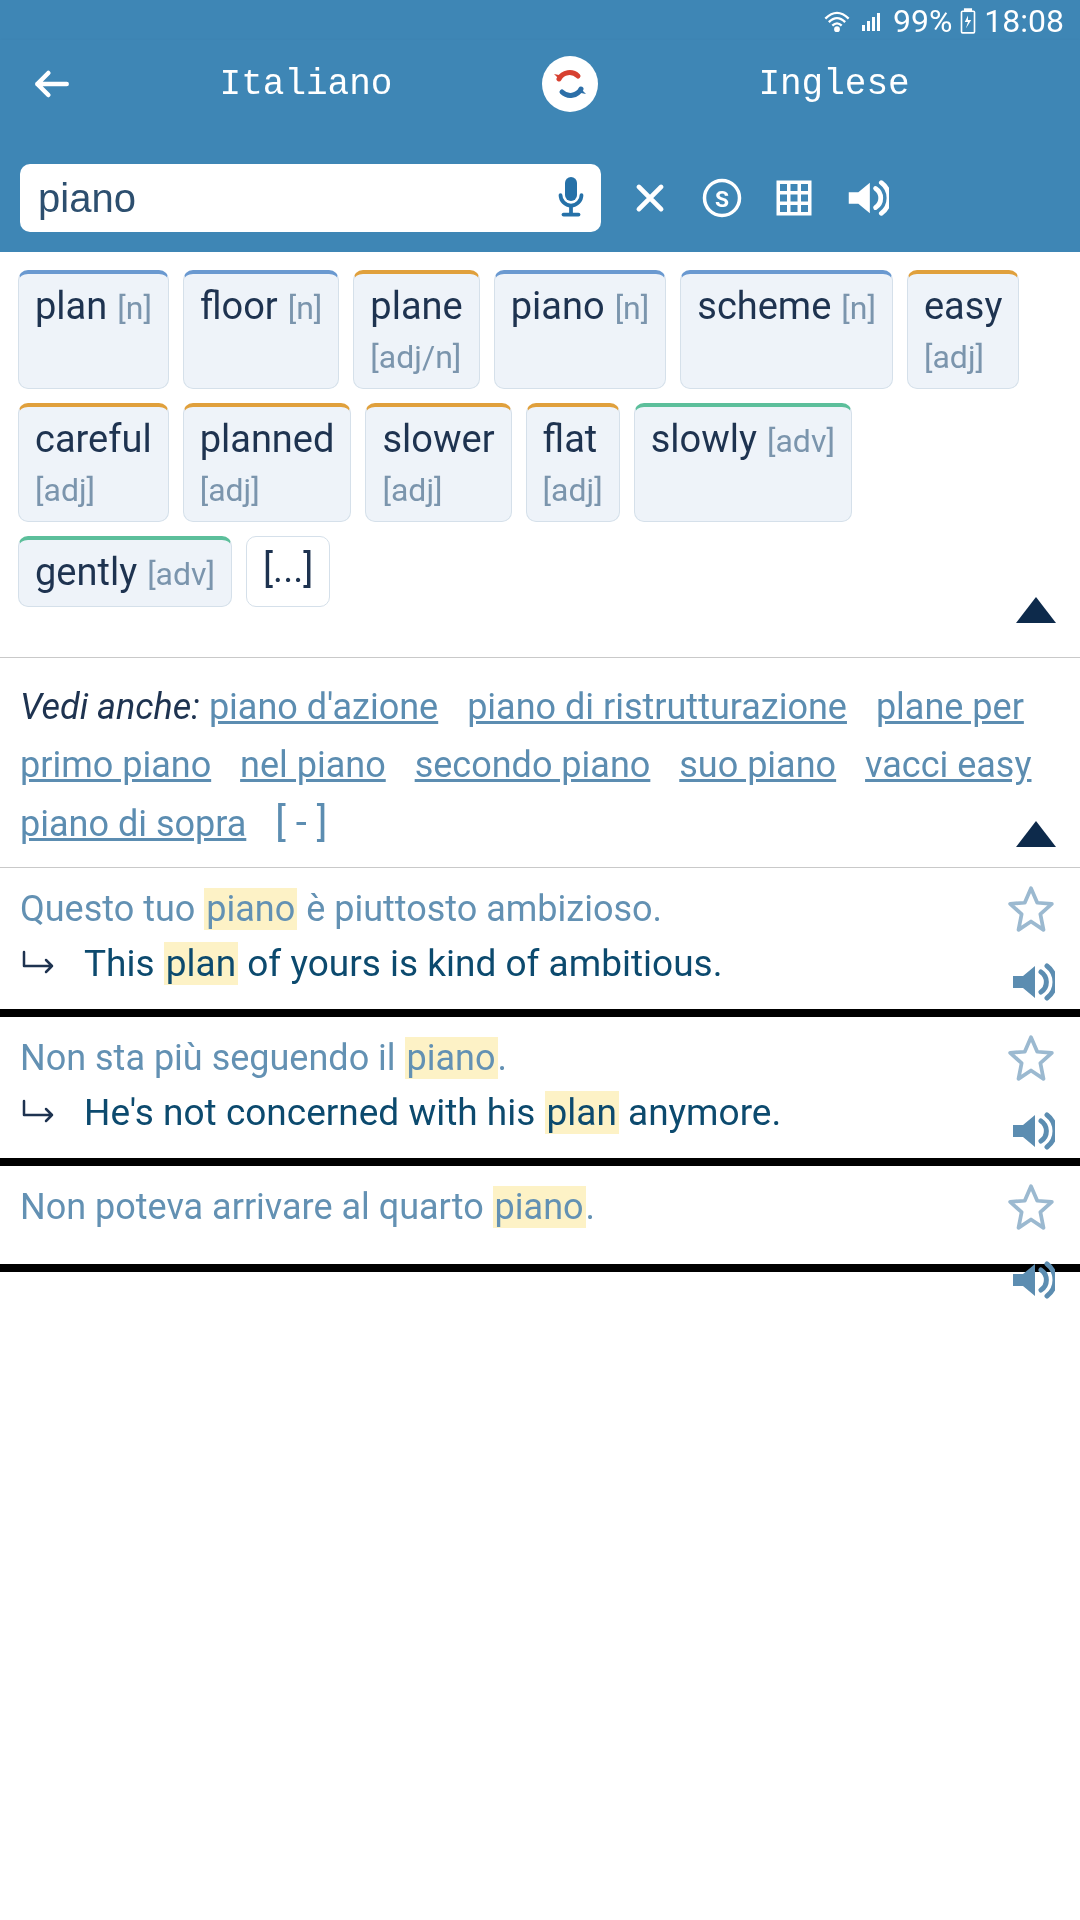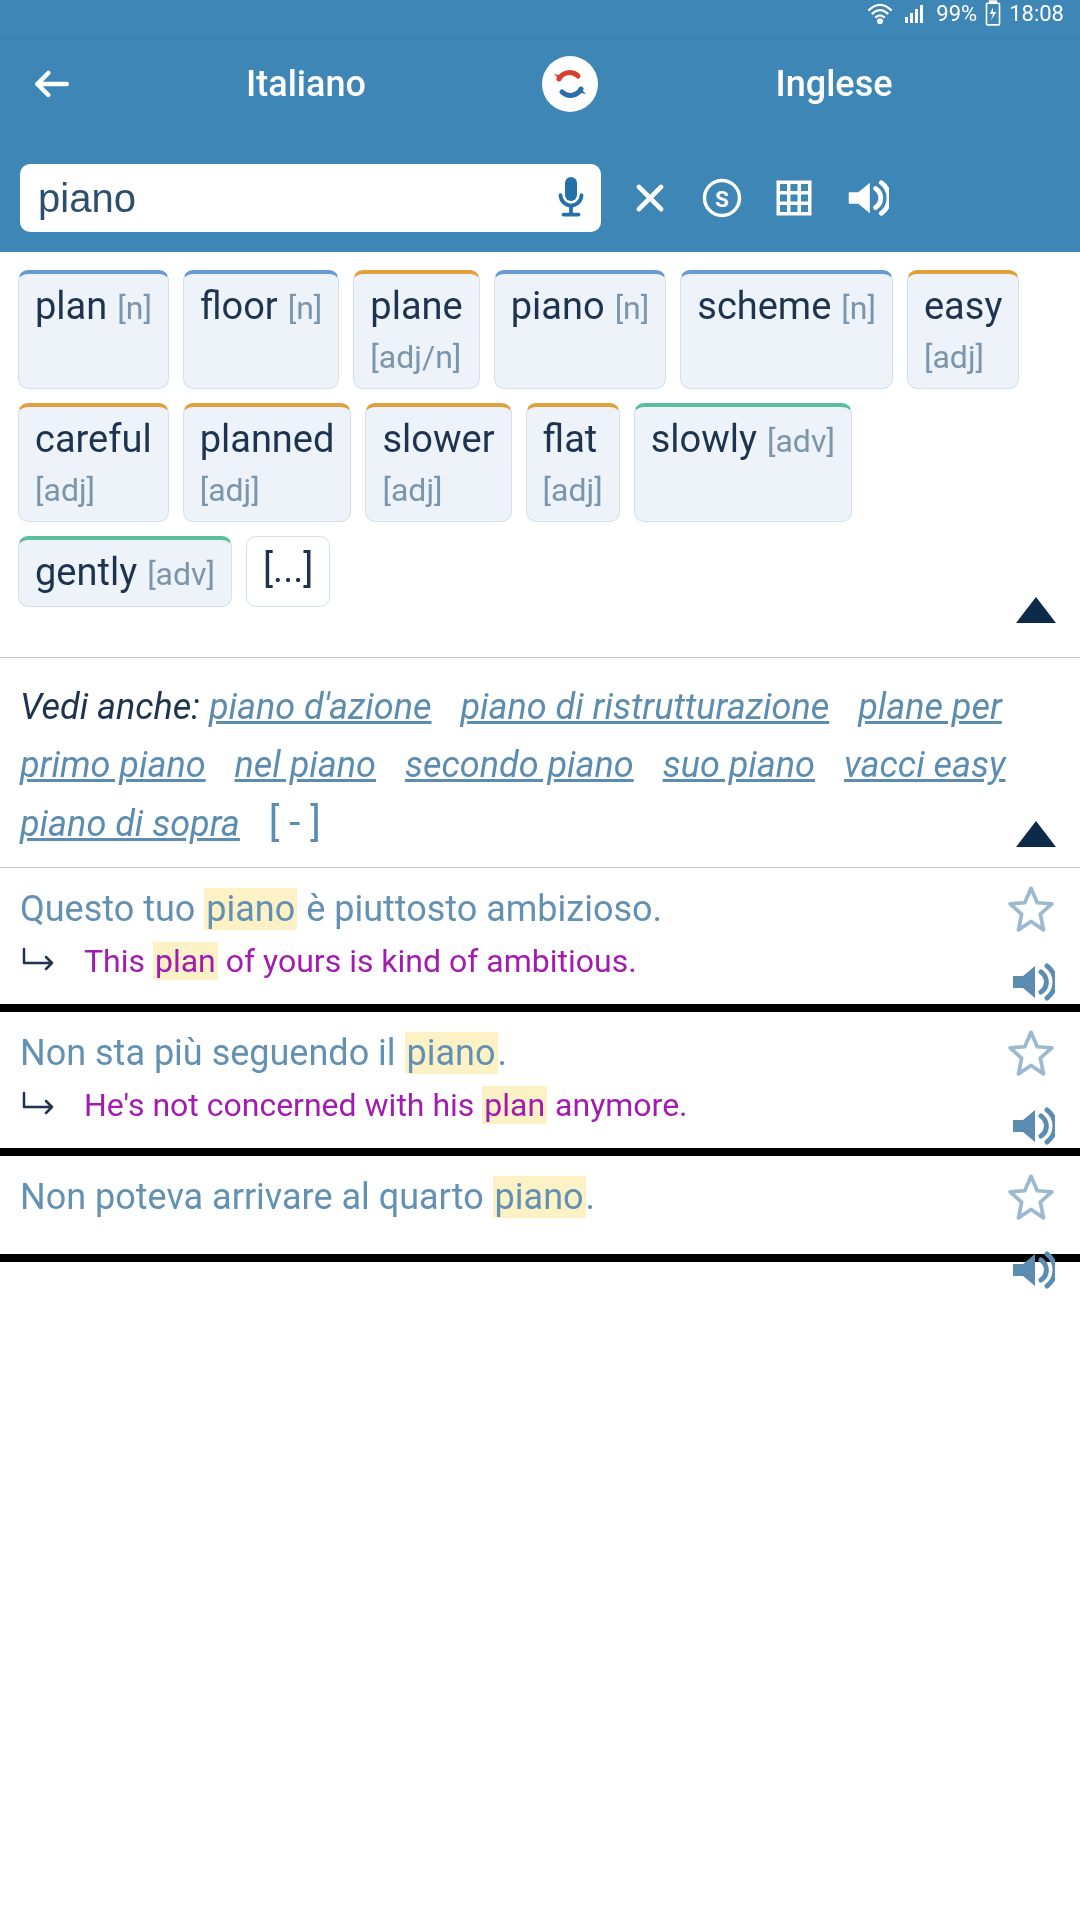--- a/index.html
+++ b/index.html
@@ -8,41 +8,41 @@
     height: 1920px;
     font-family: -apple-system, BlinkMacSystemFont, "Segoe UI", Roboto, sans-serif;
     background: #fff;
     overflow: hidden;
   }
   .status-bar {
     height: 40px;
     background: #3e86b5;
     display: flex;
     justify-content: flex-end;
-    align-items: flex-start;
+    align-items: flex-end;
     padding: 0 16px;
     color: #fff;
-    font-size: 22px;
+    font-size: 32px;
     gap: 10px;
   }
   .status-icons { display: flex; gap: 8px; align-items: center; }
   .app-bar {
     background: #3e86b5;
     padding: 14px 20px 20px 20px;
     box-shadow: 0 4px 6px rgba(0,0,0,0.15);
   }
   .lang-row {
     display: flex;
     align-items: center;
     justify-content: space-between;
     height: 70px;
     padding: 0 10px 10px 10px;
   }
   .back-arrow { width: 60px; color: #fff; }
-  .lang-label { color: #fff; font-size: 36px; font-weight: 500; flex: 1; text-align: center; }
+  .lang-label { color: #fff; font-size: 36px; font-weight: 500; flex: 1; text-align: center; font-family: Liberation Mono, monospace; }
   .swap-btn {
     width: 56px; height: 56px; border-radius: 50%; background: #fff;
     display: flex; align-items: center; justify-content: center;
     margin: 0 20px;
   }
   .search-row {
     display: flex;
     align-items: center;
     gap: 26px;
     margin-top: 40px;
@@ -100,41 +100,41 @@
     border-bottom: 26px solid #0d2a4b;
   }
   .divider { height: 1px; background: #c9c9c9; margin-top: 40px; }
   .see-also {
     padding: 20px 20px 14px 20px;
     font-size: 36px;
     line-height: 58px;
     position: relative;
   }
   .see-also .label { font-style: italic; color: #1e3350; margin-right: 0; }
-  .see-also .link { color: #5c8db1; text-decoration: underline; font-style: italic; margin-right: 20px; display: inline-block; }
+  .see-also .link { color: #5c8db1; text-decoration: underline; margin-right: 20px; display: inline-block; }
   .see-also .minus { color: #5c8db1; font-size: 40px; }
   .see-also .tri2 {
     position: absolute;
     right: 24px;
     bottom: 20px;
     width: 0; height: 0;
     border-left: 20px solid transparent;
     border-right: 20px solid transparent;
     border-bottom: 26px solid #0d2a4b;
   }
   .divider2 { height: 1px; background: #c9c9c9; }
   .examples { }
   .example {
     padding: 20px 20px 24px 20px;
     border-bottom: 8px solid #000000;
     position: relative;
   }
   .ex-source { color: #6391b3; font-size: 36px; margin-bottom: 12px; }
   .ex-target-row { display: flex; align-items: center; gap: 14px; }
-  .ex-target { color: #a21caf; font-size: 32px; }
+  .ex-target { color: #0c4a6e; font-size: 37px; }
   .sub-arrow { color: #1e3350; font-size: 32px; width: 50px; display: inline-block; }
   .hl { background: #fdf2c6; padding: 0 2px; }
   .ex-actions {
     position: absolute;
     right: 24px;
     top: 16px;
     display: flex;
     flex-direction: column;
     gap: 24px;
     align-items: center;

